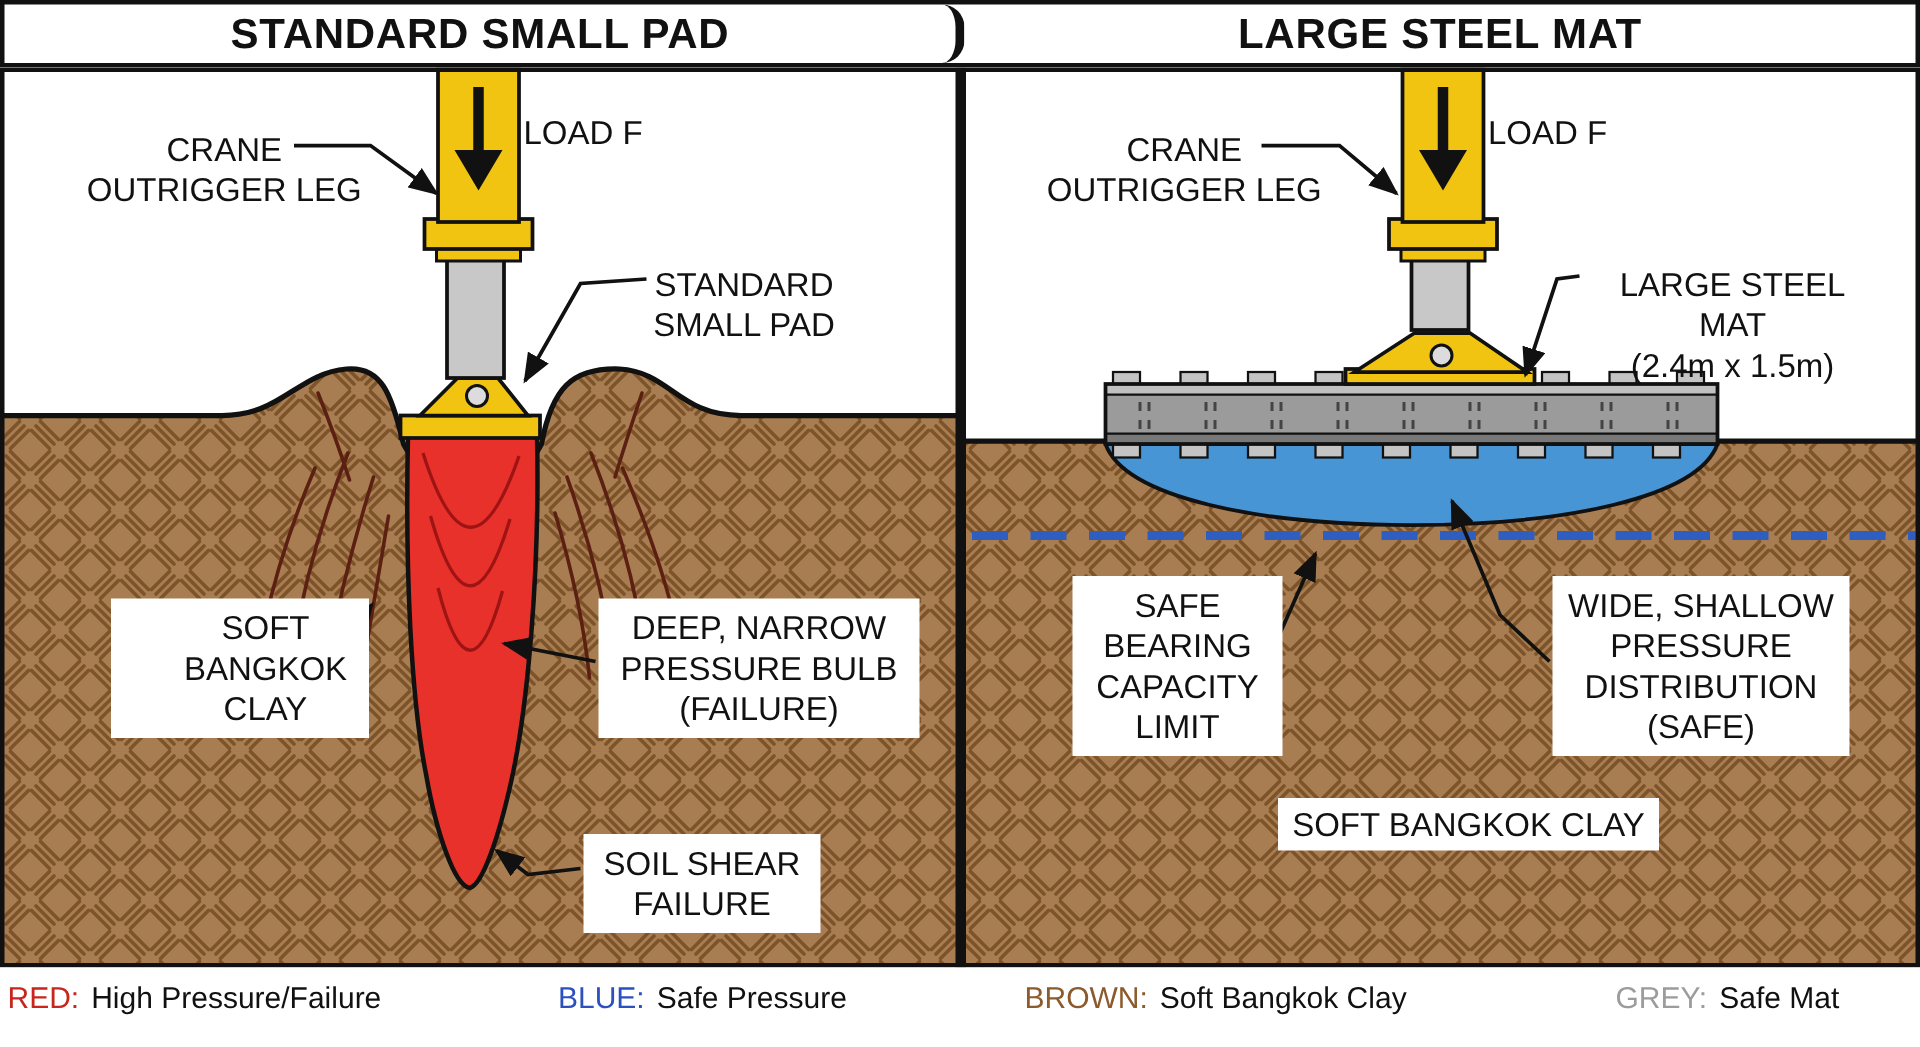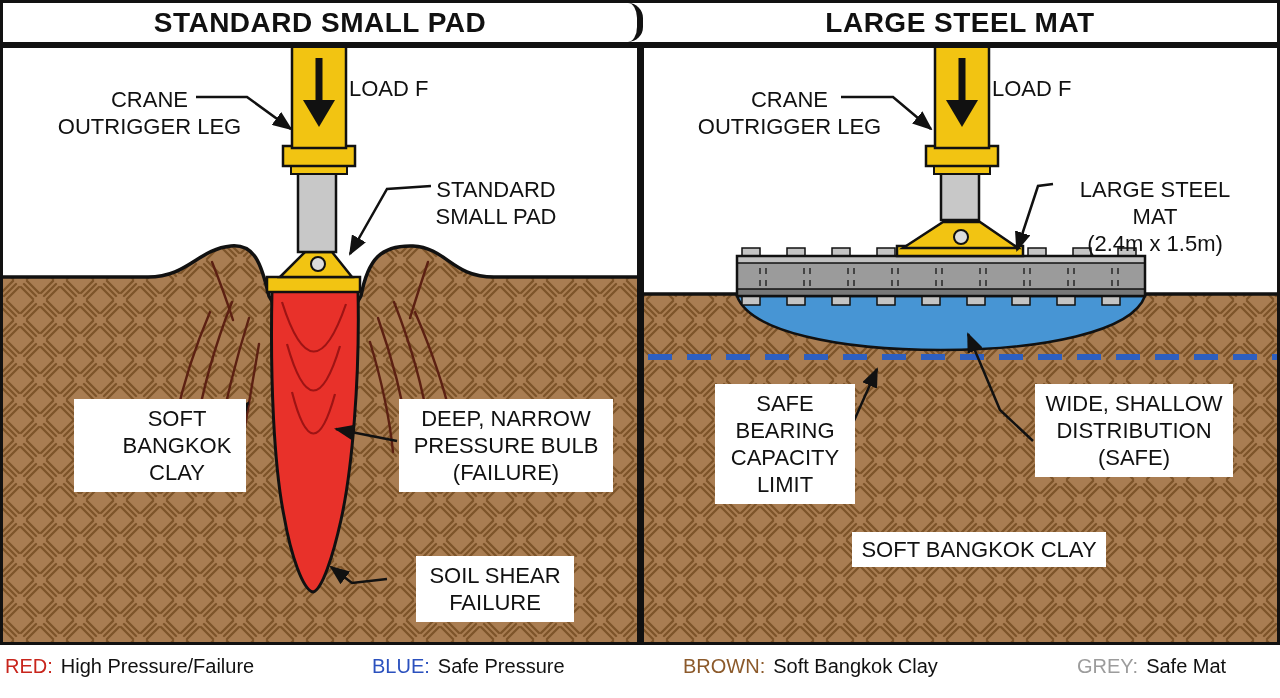--- a/index.html
+++ b/index.html
@@ -175,21 +175,21 @@
     <div class="callout boxed" style="left:74px;top:354px;width:126px;padding-left:40px;">
       <div>SOFT</div>
       <div>BANGKOK</div>
       <div>CLAY</div>
     </div>
     <div class="callout boxed" style="left:399px;top:354px;width:202px;">
       <div>DEEP, NARROW</div>
       <div>PRESSURE BULB</div>
       <div>(FAILURE)</div>
     </div>
-    <div class="callout boxed" style="left:389px;top:511px;width:146px;margin-left:27px;">
+    <div class="callout boxed" style="left:389px;top:511px;width:146px;">
       <div>SOIL SHEAR</div>
       <div>FAILURE</div>
     </div>
 
     <div class="callout" style="left:697px;top:41px;width:185px;">
       <div>CRANE</div>
       <div>OUTRIGGER LEG</div>
     </div>
     <div class="callout" style="left:992px;top:30px;">LOAD F</div>
     <div class="callout" style="left:1055px;top:131px;width:200px;">
@@ -197,20 +197,21 @@
       <div>(2.4m x 1.5m)</div>
     </div>
     <div class="callout boxed" style="left:692px;top:339px;width:128px;margin-left:23px;">
       <div>SAFE</div>
       <div>BEARING</div>
       <div>CAPACITY</div>
       <div>LIMIT</div>
     </div>
     <div class="callout boxed" style="left:1035px;top:339px;width:186px;">
       <div>WIDE, SHALLOW</div>
+      <div>PRESSURE</div>
       <div>DISTRIBUTION</div>
       <div>(SAFE)</div>
     </div>
     <div class="callout boxed" style="left:852px;top:487px;width:242px;padding:4px 6px;">SOFT BANGKOK CLAY</div>
   </div>
 
   <div class="legend">
     <div class="legend-item" style="left:5px;">
       <span class="key" style="color: rgb(200, 37, 28);">RED:</span>
       <span>High Pressure/Failure</span>

